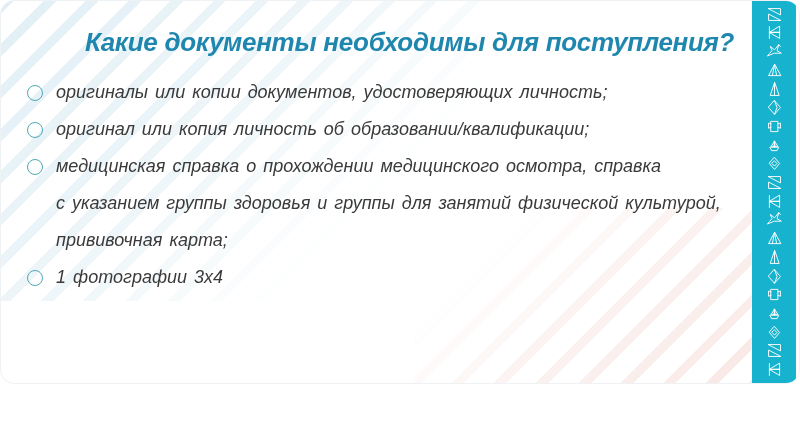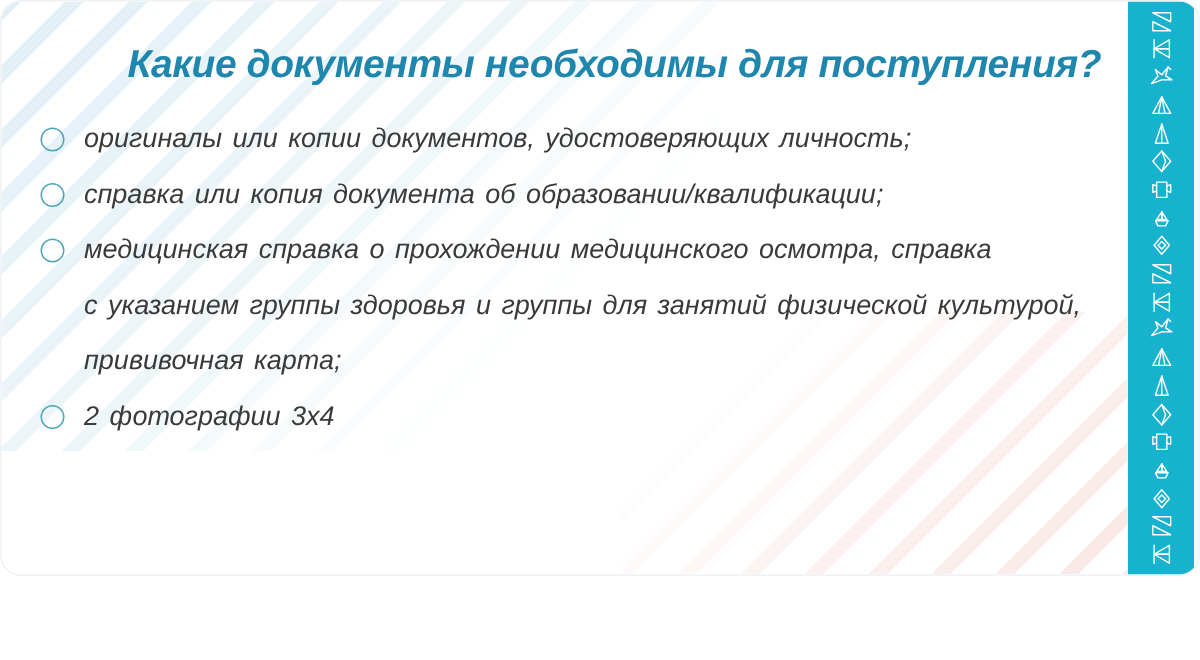--- a/index.html
+++ b/index.html
@@ -72,31 +72,31 @@
 
   <h1 class="title">Какие документы необходимы для поступления?</h1>
 
   <ul class="doc-list">
     <li class="doc-item">
       <span class="bullet"></span>
       <span class="item-text">оригиналы или копии документов, удостоверяющих личность;</span>
     </li>
     <li class="doc-item">
       <span class="bullet"></span>
-      <span class="item-text">справка или копия документа об образовании/квалификации;</span>
+      <span class="item-text">оригинал или копия личность об образовании/квалификации;</span>
     </li>
     <li class="doc-item">
       <span class="bullet"></span>
       <span class="item-text">медицинская справка о прохождении медицинского осмотра, справка
 с указанием группы здоровья и группы для занятий физической культурой,
 прививочная карта;</span>
     </li>
     <li class="doc-item">
       <span class="bullet"></span>
-      <span class="item-text">2 фотографии 3х4</span>
+      <span class="item-text">1 фотографии 3х4</span>
     </li>
   </ul>
 
   <div class="side-strip">
       <svg viewBox="0 0 20 20" class="strip-icon">
         <use href="#sym-origami-fold-square" xlink:href="#sym-origami-fold-square"></use>
       </svg>
       <svg viewBox="0 0 20 20" class="strip-icon">
         <use href="#sym-origami-k-fold" xlink:href="#sym-origami-k-fold"></use>
       </svg>

